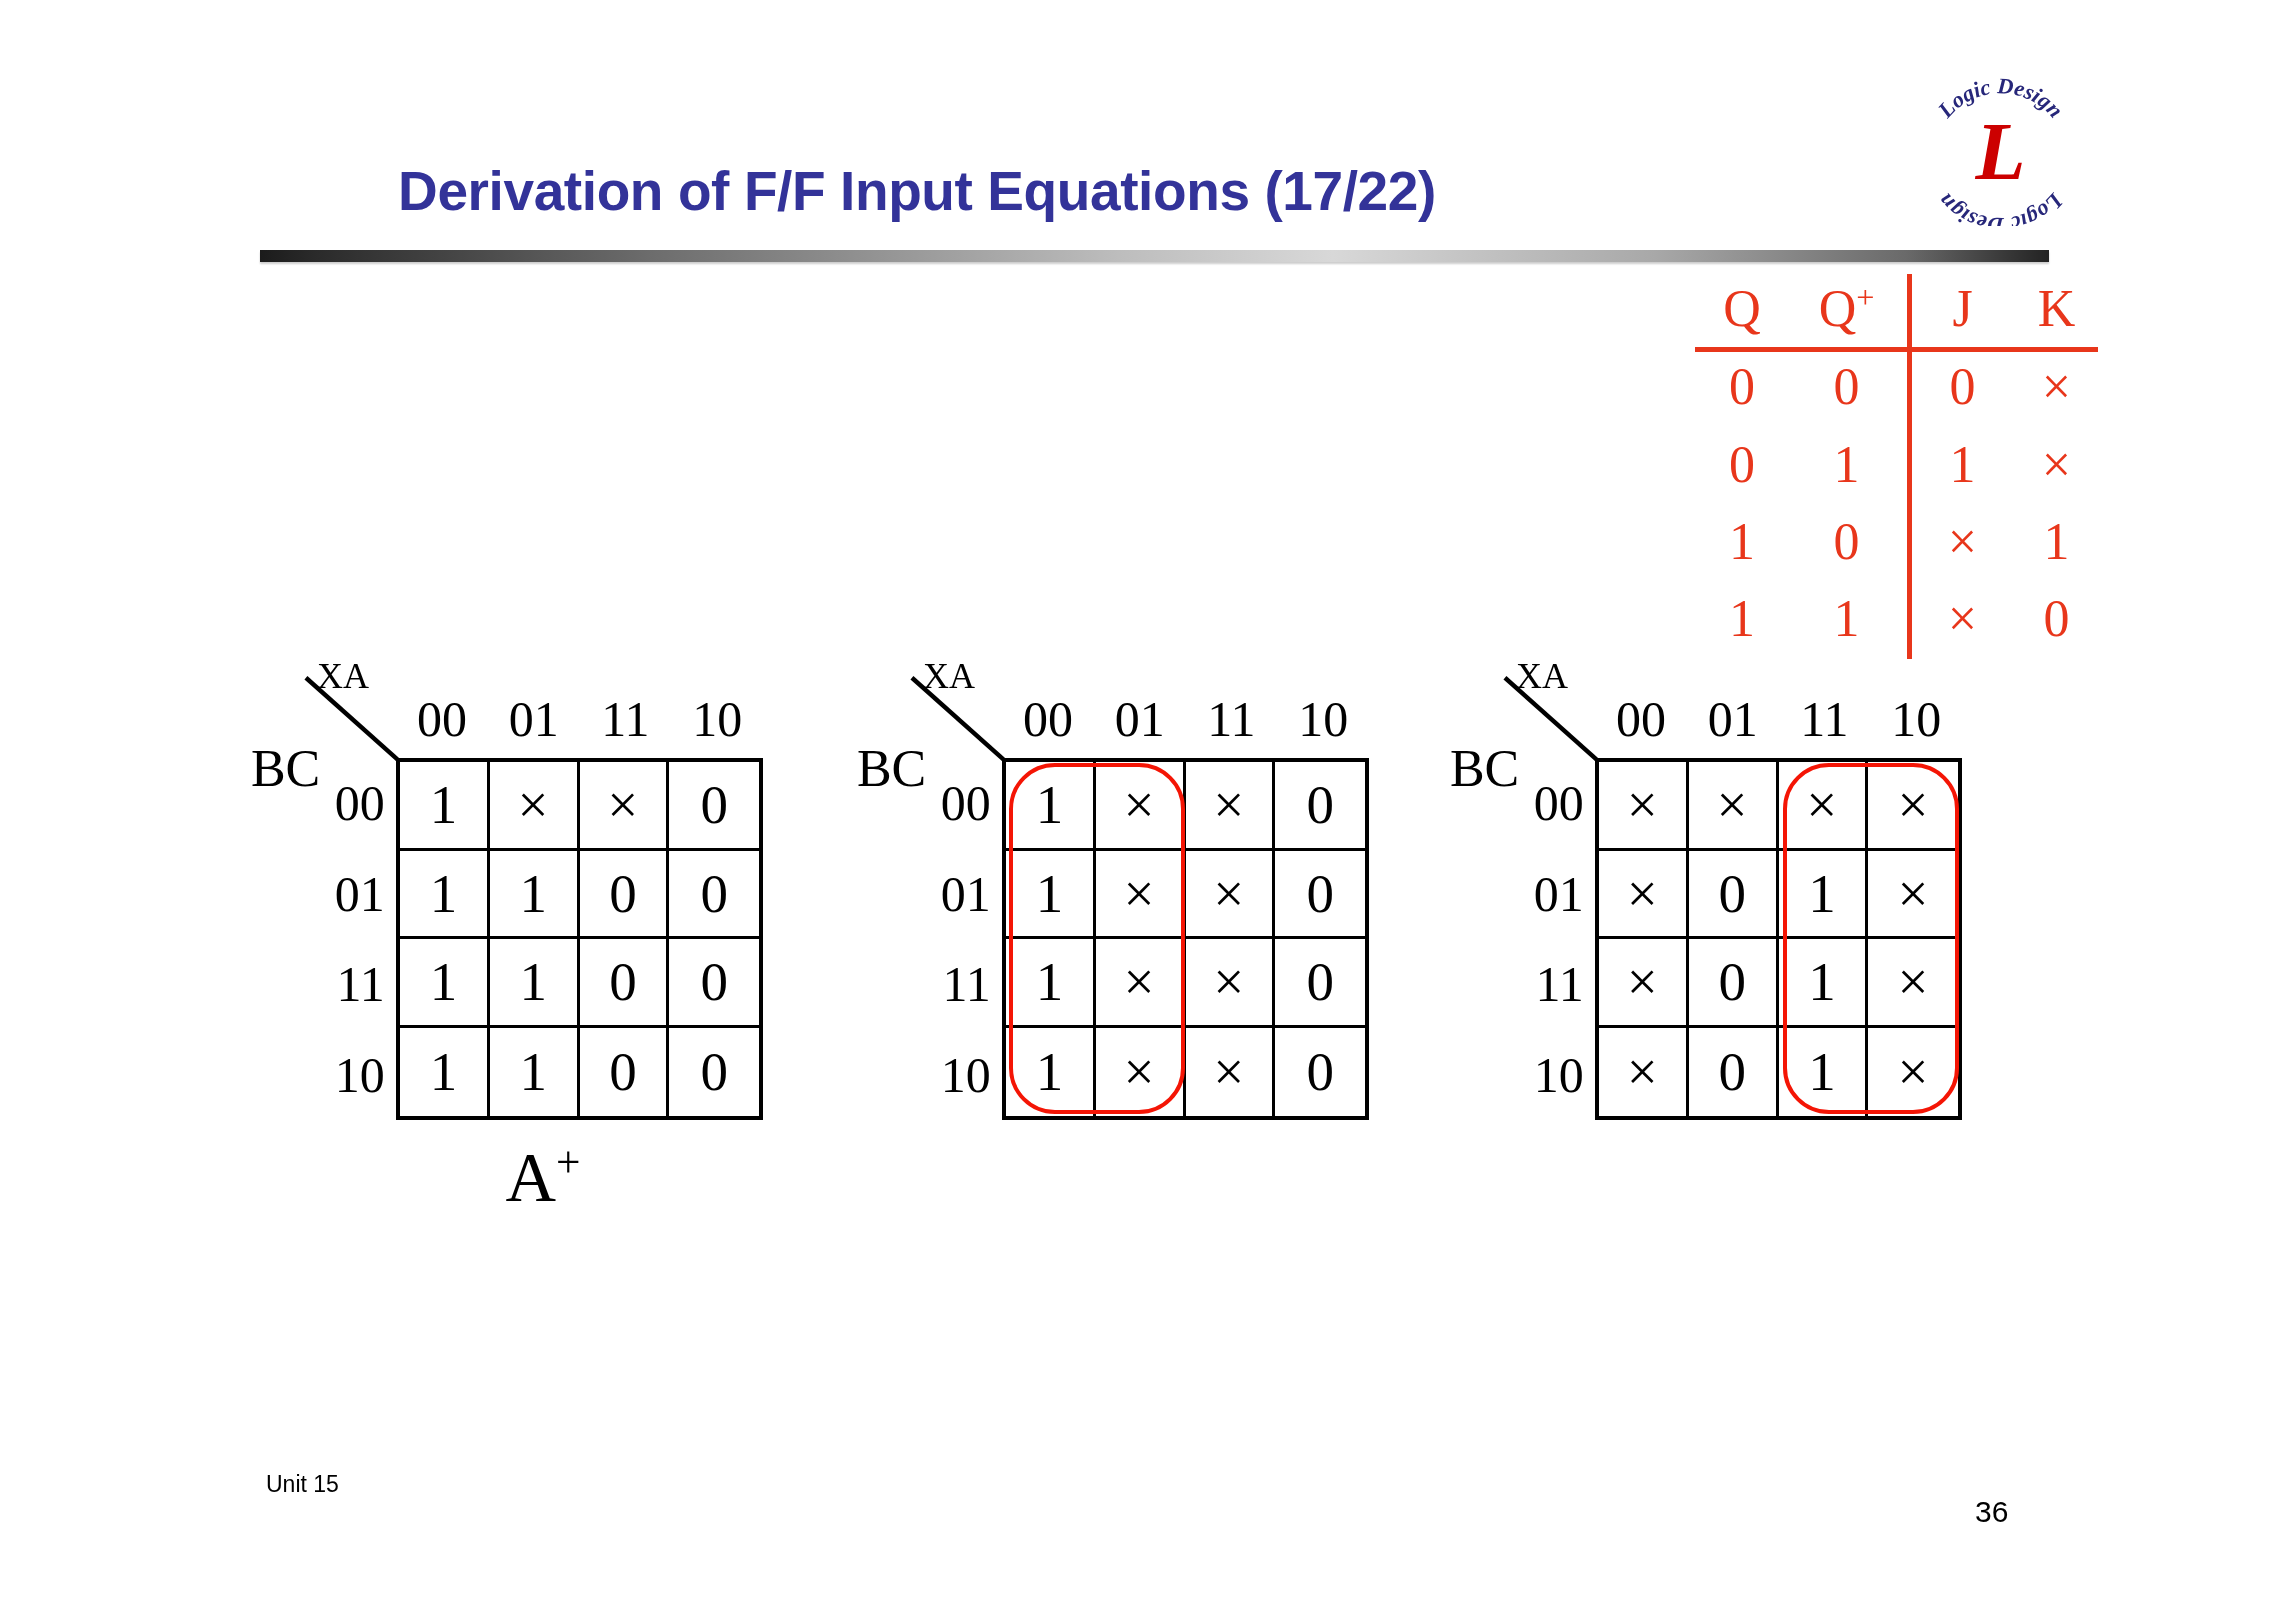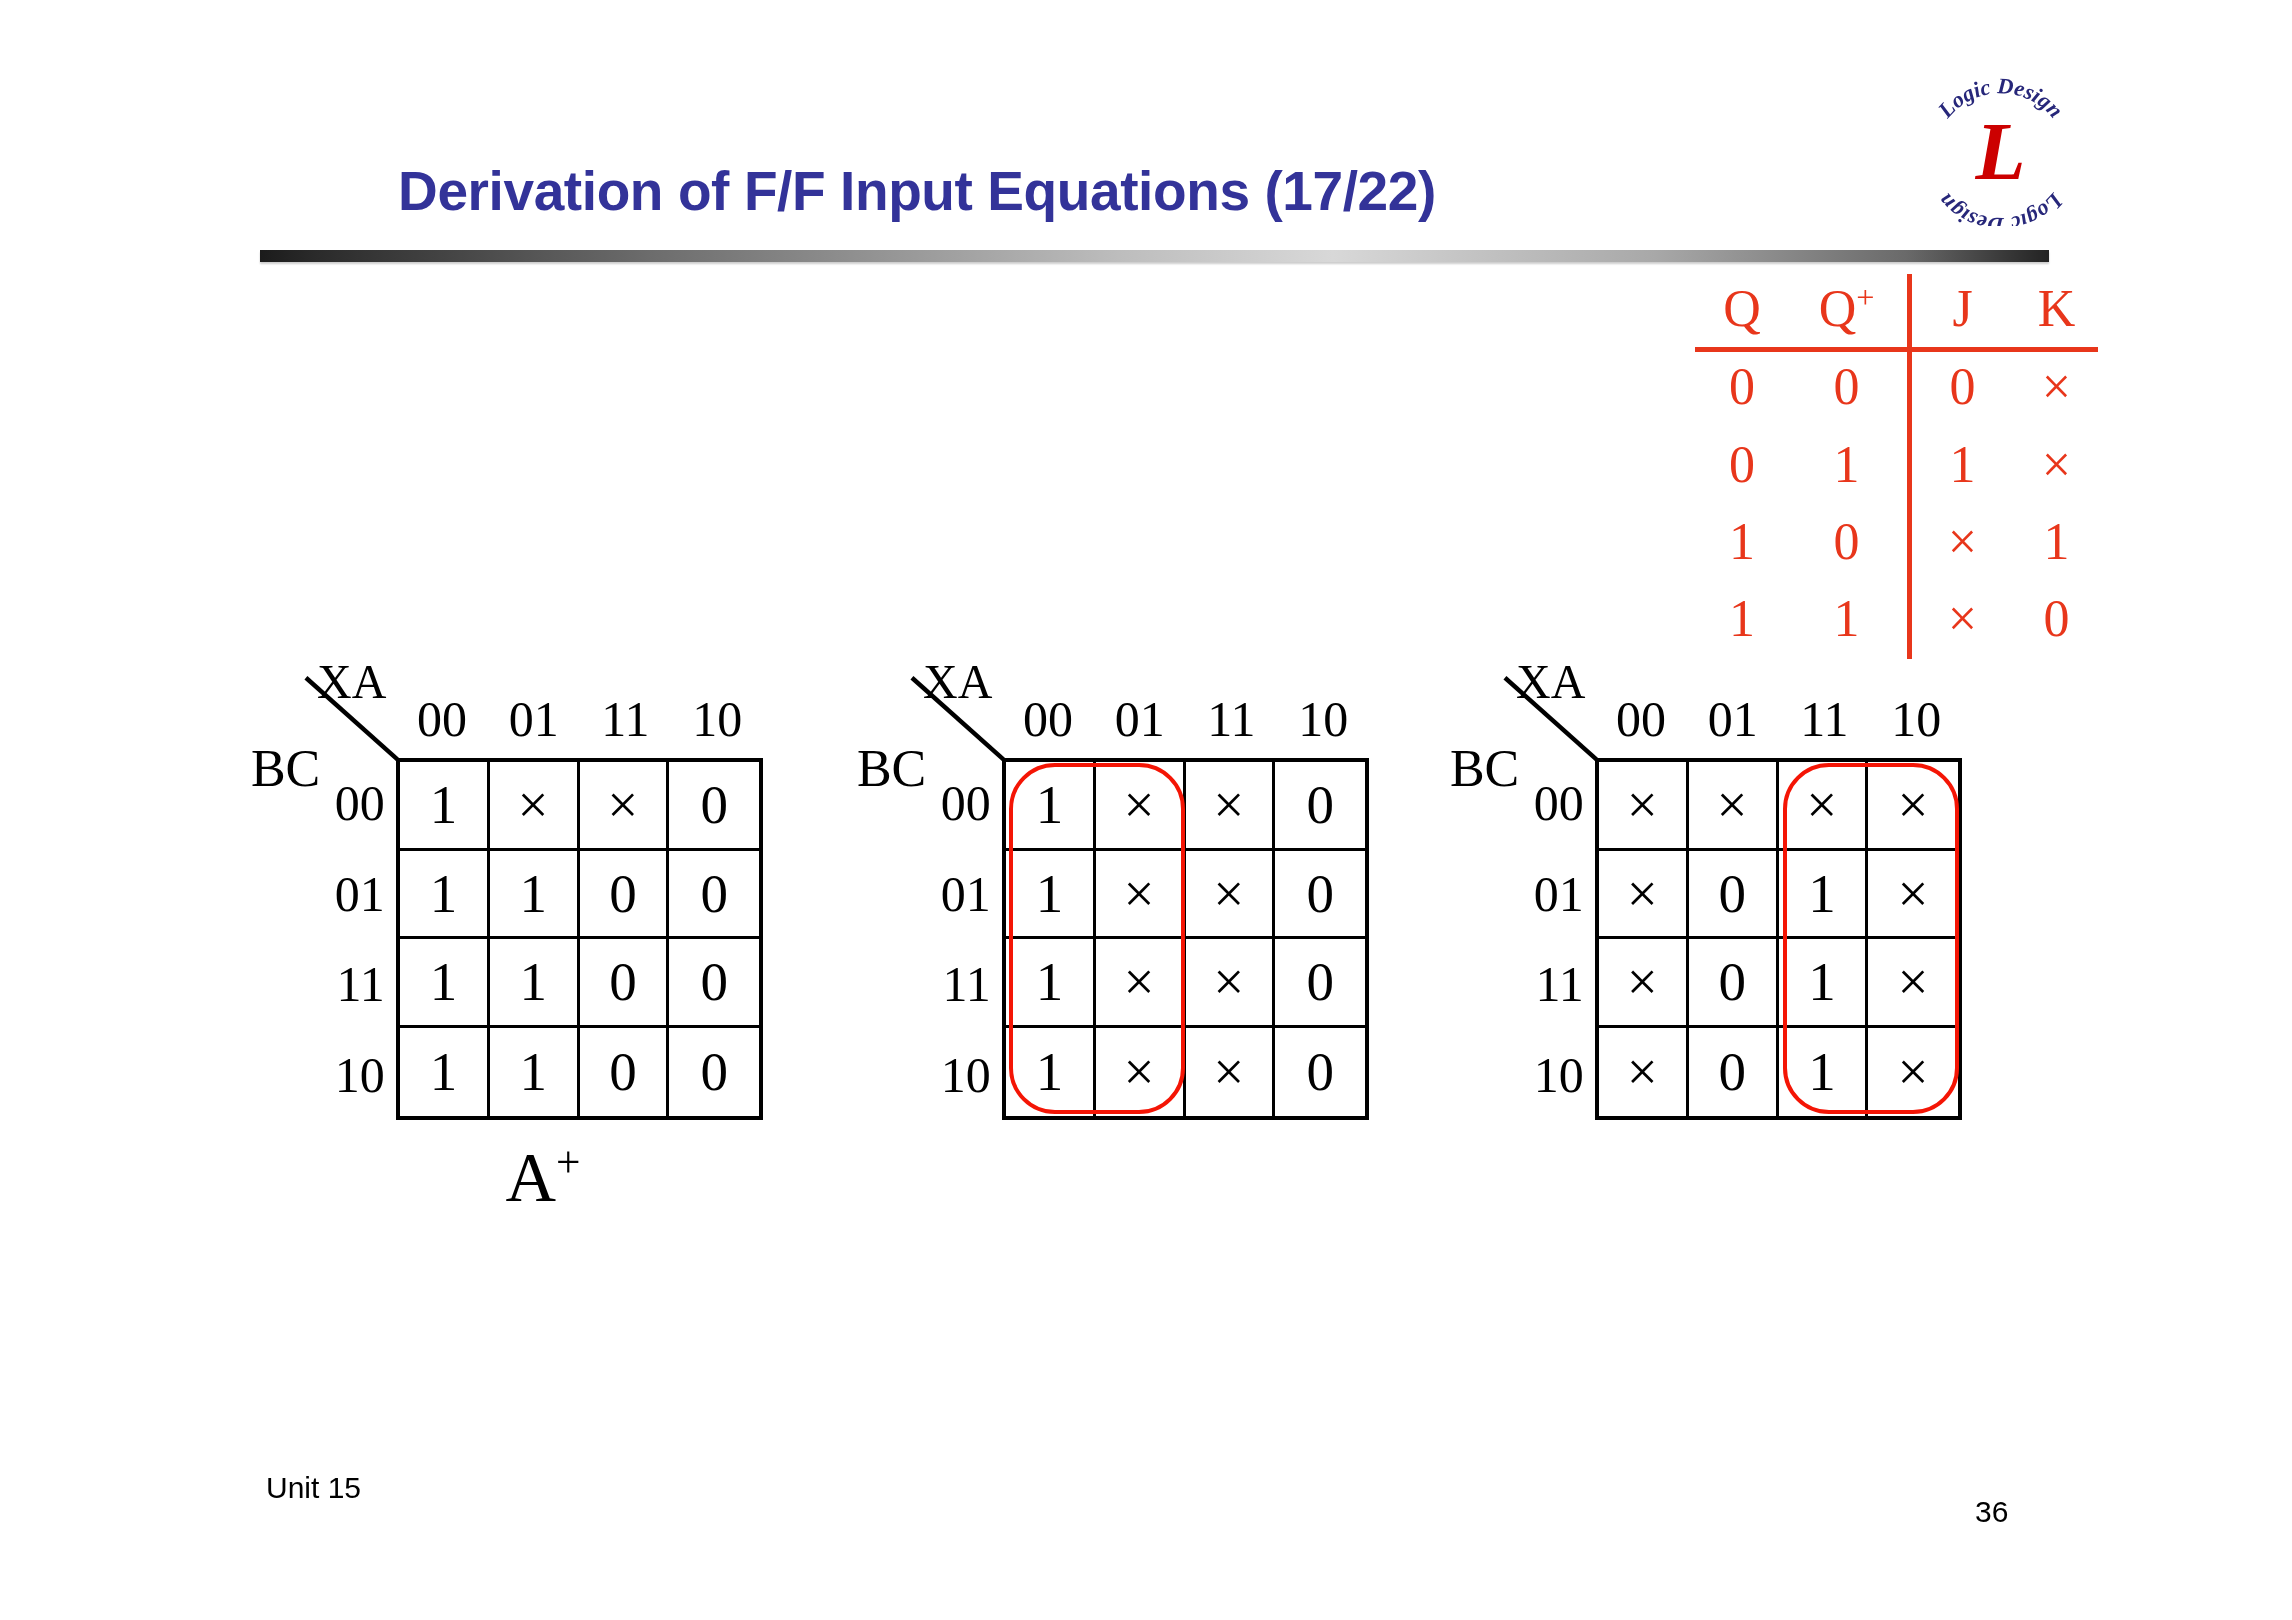--- a/index.html
+++ b/index.html
@@ -134,21 +134,21 @@
     line-height: 1;
     color: #000;
   }
   .kmap-grid .cell:nth-child(4n) { border-right: none; }
   .kmap-grid .cell:nth-child(n+13) { border-bottom: none; }
 
   .axis-xa {
     position: absolute;
     left: 59px;
     top: 7.1px;
-    font-size: 48px;
+    font-size: 36px;
     line-height: 1;
   }
   .axis-bc {
     position: absolute;
     left: -7.1px;
     top: 92px;
     font-size: 52px;
     line-height: 1;
   }
   .axis-diagonal {
@@ -218,21 +218,21 @@
     box-sizing: border-box;
     pointer-events: none;
   }
 
   
   #footer-unit {
     position: absolute;
     left: 266px;
     top: 1471px;
     font-family: "Liberation Sans", sans-serif;
-    font-size: 30px;
+    font-size: 23px;
     color: #000;
   }
   #footer-page {
     position: absolute;
     left: 1975px;
     top: 1495px;
     font-family: "Liberation Sans", sans-serif;
     font-size: 30px;
     color: #000;
   }

